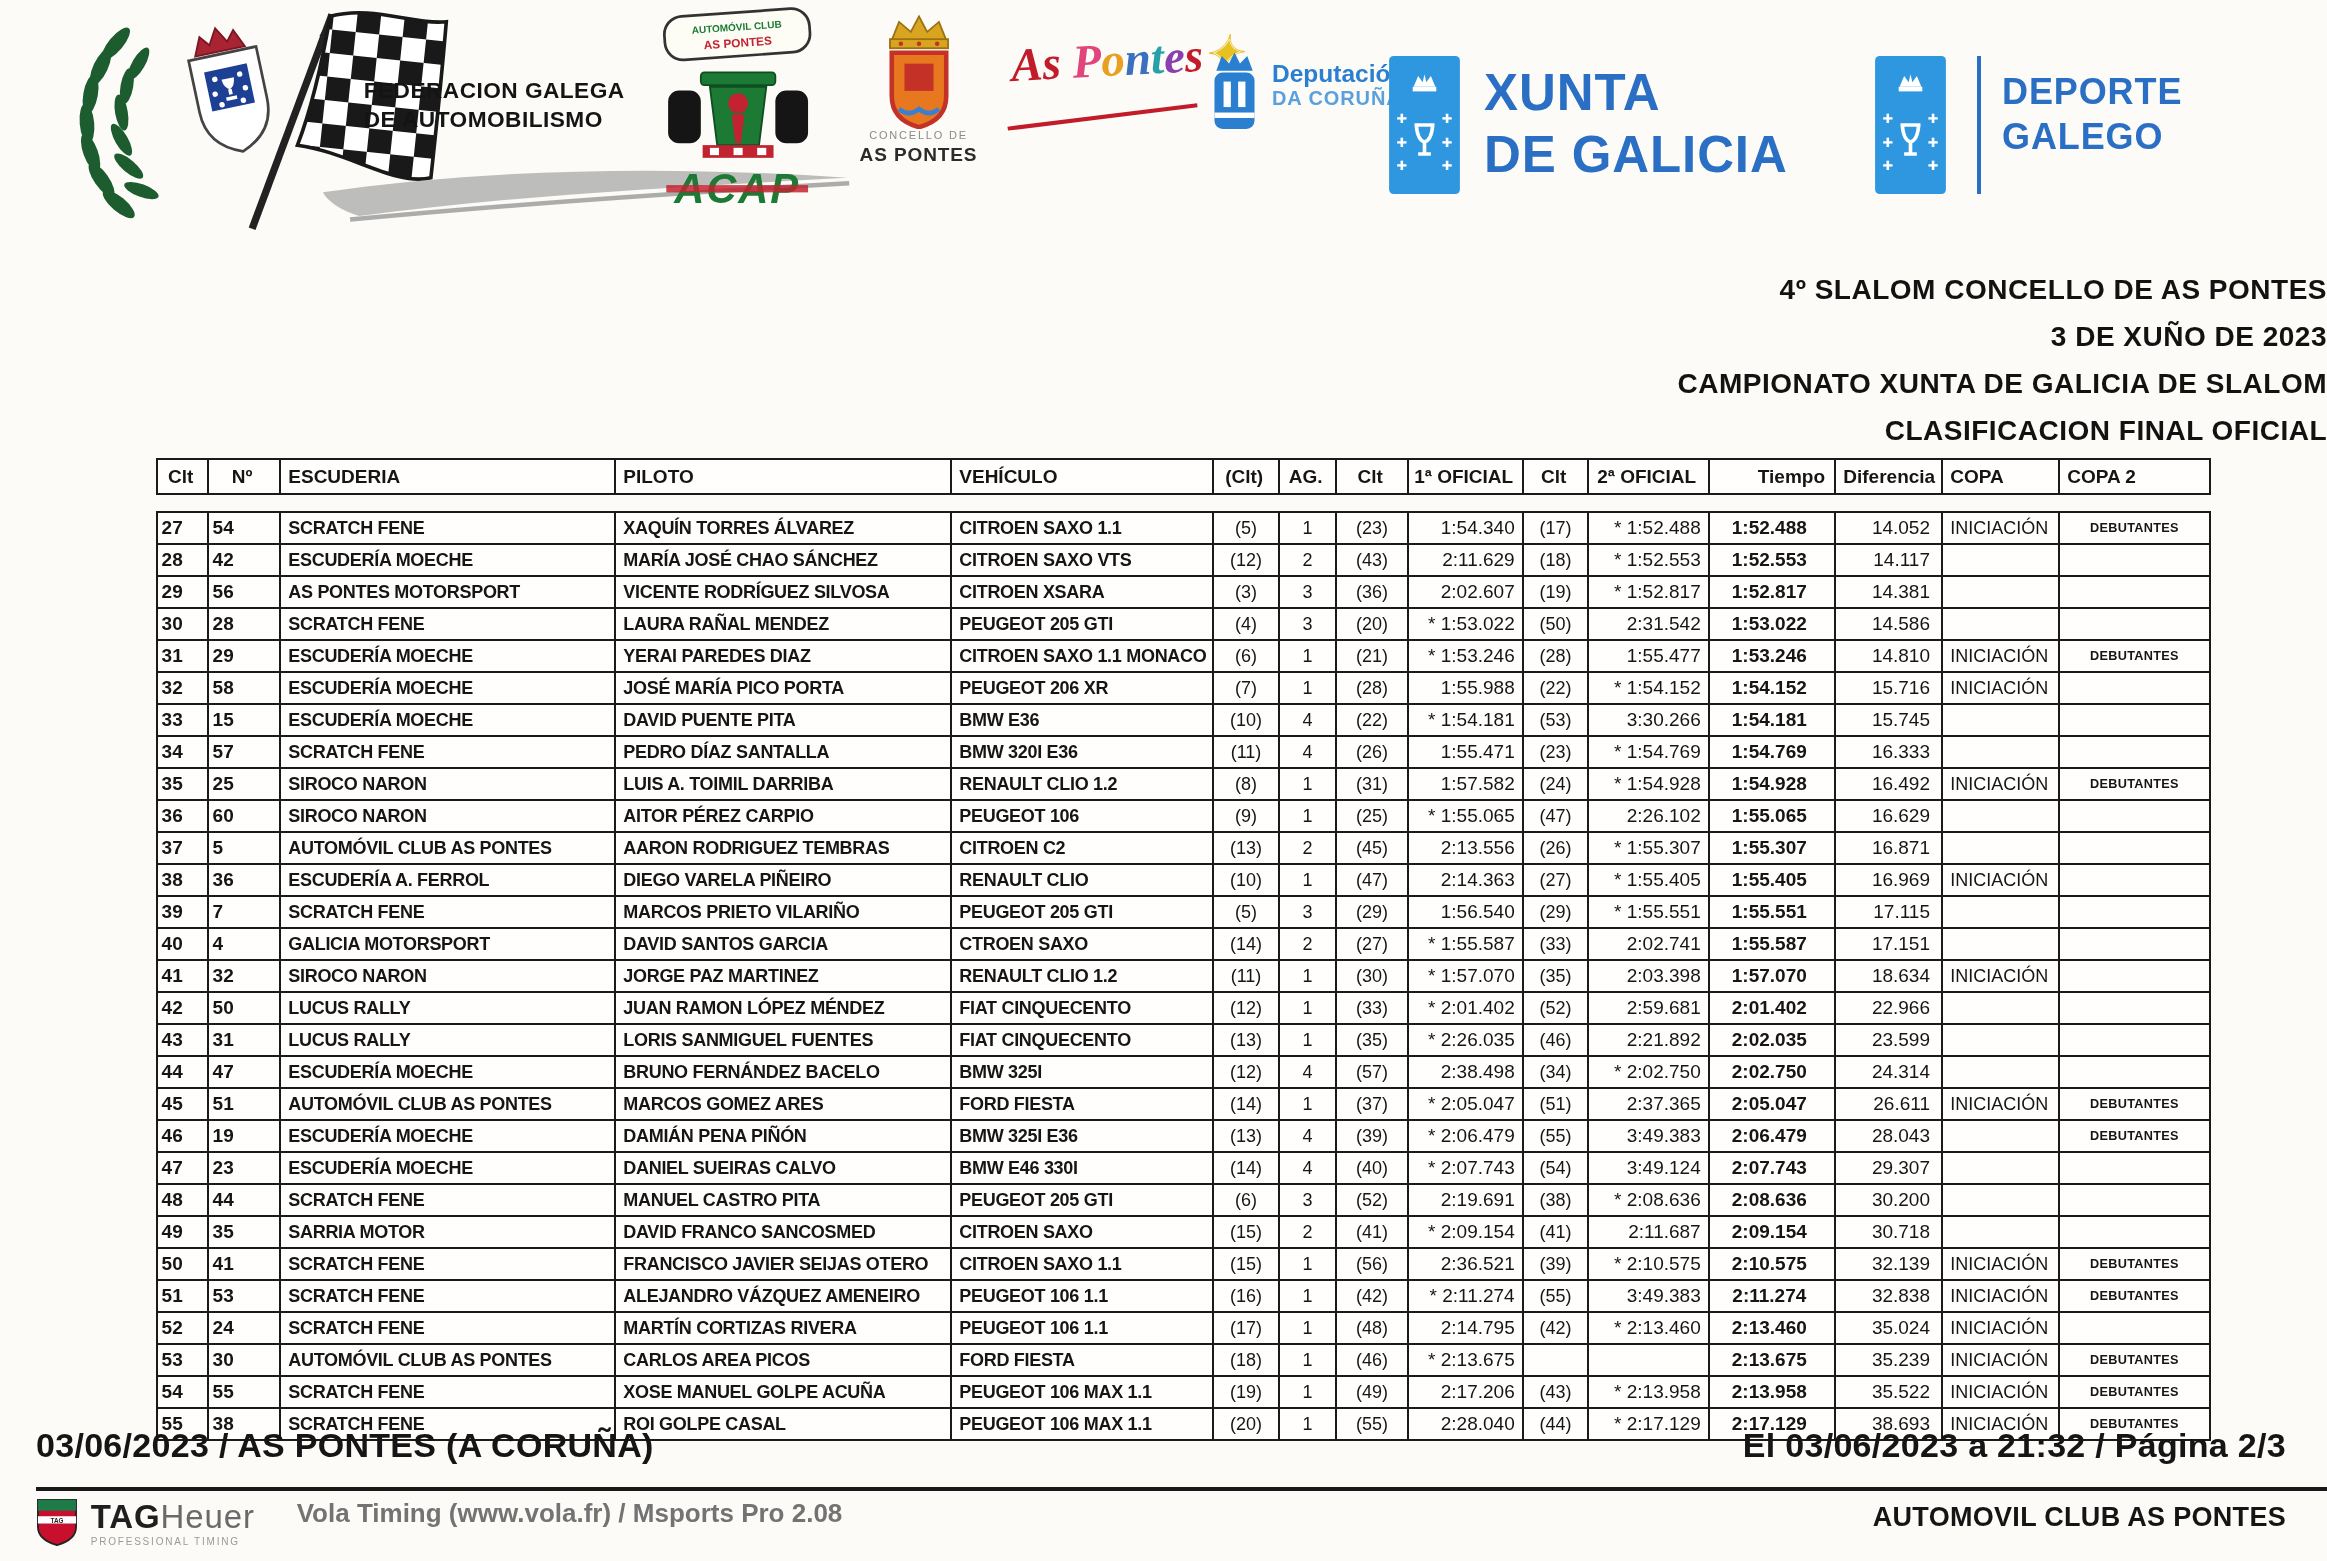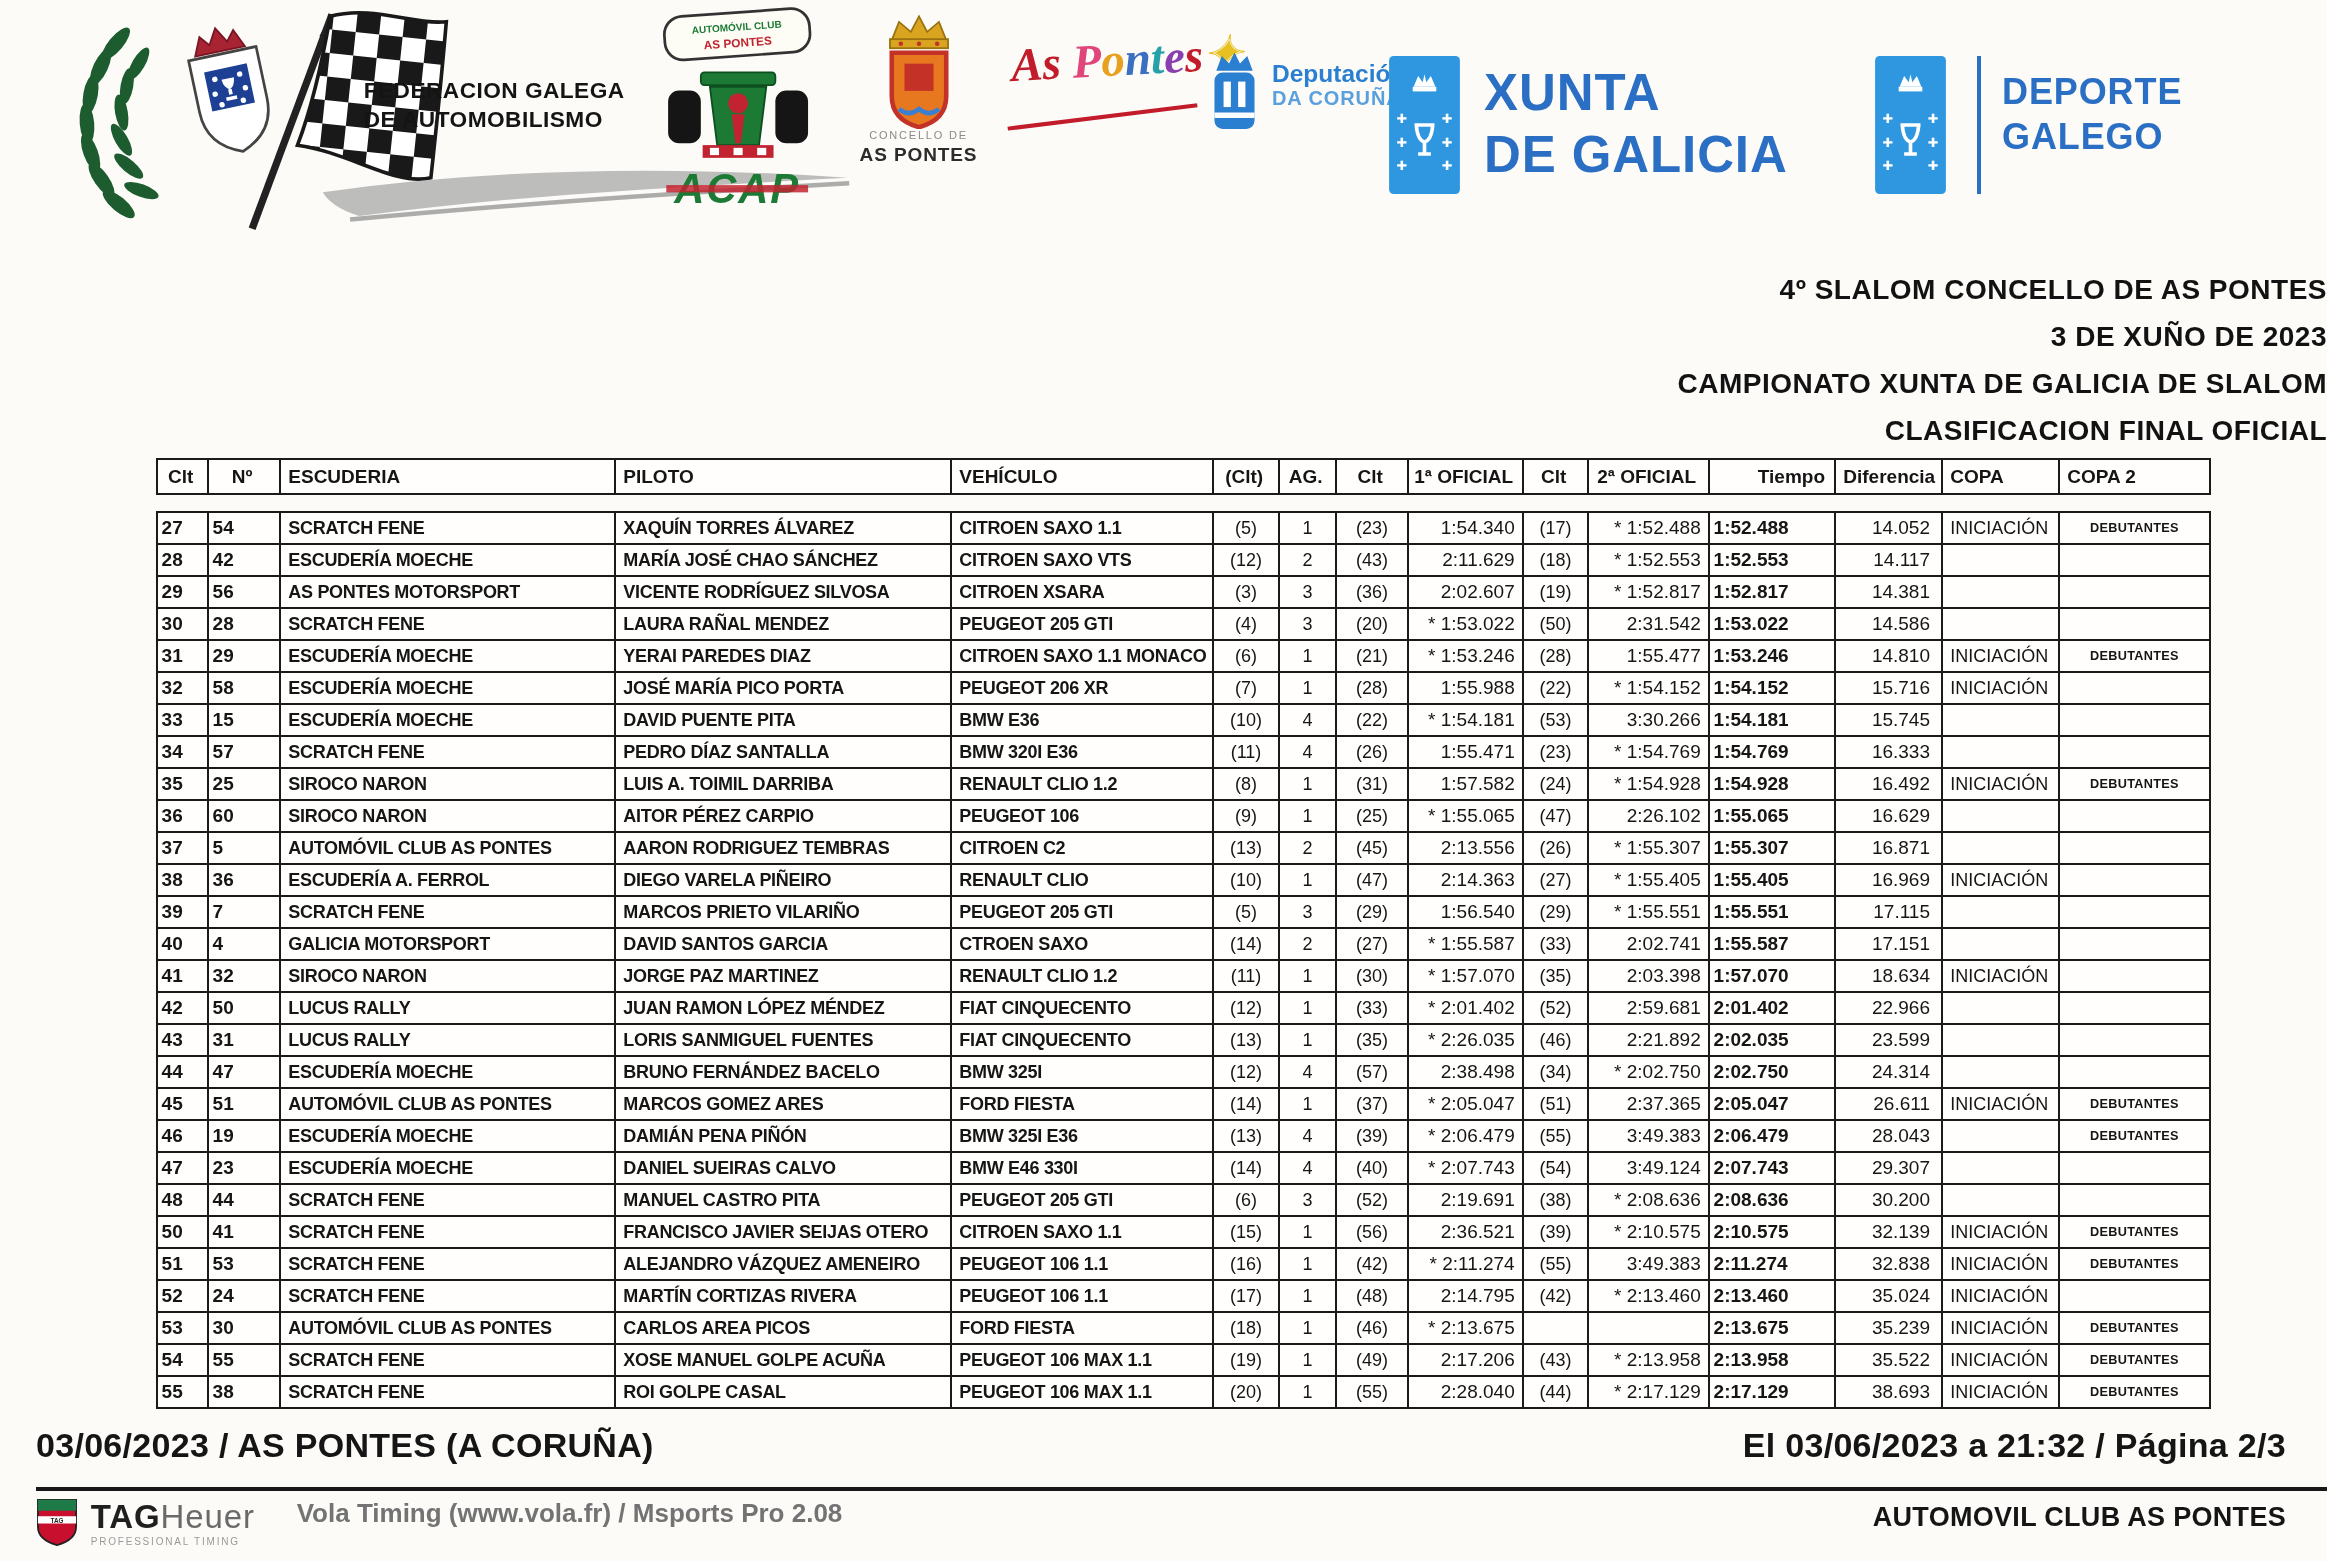--- a/index.html
+++ b/index.html
@@ -27,21 +27,21 @@
   #hdr-table{position:absolute;left:156px;top:458px;width:2053px}
   #data-table{position:absolute;left:156px;top:511px;width:2053px}
   th,td{border:2.7px solid #1a1a1a;overflow:hidden;white-space:nowrap;padding:0 3.6px}
   th{height:33px;font-weight:bold;font-size:19px;text-align:left;padding-left:7.3px}
   td{height:30px;font-size:19px}
   td.c0,td.c1{font-weight:bold;text-align:left}
   td.c2,td.c3{font-weight:bold;text-align:left;padding-left:7.3px;font-size:18px;letter-spacing:-0.3px}
   td.c4{font-weight:bold;text-align:left;padding-left:7.3px;font-size:18px;letter-spacing:-0.3px}
   td.c5,td.c6,td.c7,td.c9{text-align:center;font-size:18px}
   td.c8,td.c10{text-align:right;padding-right:7.3px}
-  td.c11{text-align:left;padding-right:9px;font-weight:bold}
+  td.c11{text-align:center;padding-right:9px;font-weight:bold}
   td.c12{text-align:right;padding-right:11px}
   td.c13{text-align:left;padding-left:7.3px;font-size:18px}
   td.c14{text-align:center;font-size:12.7px;font-weight:bold;letter-spacing:0.3px}
   th.c0,th.c1,th.c5,th.c6,th.c7,th.c9,th.c8,th.c10{text-align:center;padding-left:0}
   th.c11,th.c12{text-align:right;padding-right:9px}
   
   #footer-left,#footer-right{font-weight:bold;font-size:34px;letter-spacing:0.3px}
   #footer-rule{position:absolute;left:36px;top:1487px;width:2291px;height:3.6px;background:#181818}
   #timing{display:flex;align-items:flex-start;gap:12.7px}
   .tag-b{font-weight:bold;font-size:33px;color:#1f1f1f;letter-spacing:0.9px}
@@ -634,20 +634,37 @@
         <td class="c7">(52)</td>
         <td class="c8">2:19.691</td>
         <td class="c9">(38)</td>
         <td class="c10">* 2:08.636</td>
         <td class="c11">2:08.636</td>
         <td class="c12">30.200</td>
         <td class="c13"></td>
         <td class="c14"></td>
       </tr>
       <tr>
+        <td class="c0">49</td>
+        <td class="c1">35</td>
+        <td class="c2">SARRIA MOTOR</td>
+        <td class="c3">DAVID FRANCO SANCOSMED</td>
+        <td class="c4">CITROEN SAXO</td>
+        <td class="c5">(15)</td>
+        <td class="c6">2</td>
+        <td class="c7">(41)</td>
+        <td class="c8">* 2:09.154</td>
+        <td class="c9">(41)</td>
+        <td class="c10">2:11.687</td>
+        <td class="c11">2:09.154</td>
+        <td class="c12">30.718</td>
+        <td class="c13"></td>
+        <td class="c14"></td>
+      </tr>
+      <tr>
         <td class="c0">50</td>
         <td class="c1">41</td>
         <td class="c2">SCRATCH FENE</td>
         <td class="c3">FRANCISCO JAVIER SEIJAS OTERO</td>
         <td class="c4">CITROEN SAXO 1.1</td>
         <td class="c5">(15)</td>
         <td class="c6">1</td>
         <td class="c7">(56)</td>
         <td class="c8">2:36.521</td>
         <td class="c9">(39)</td>

